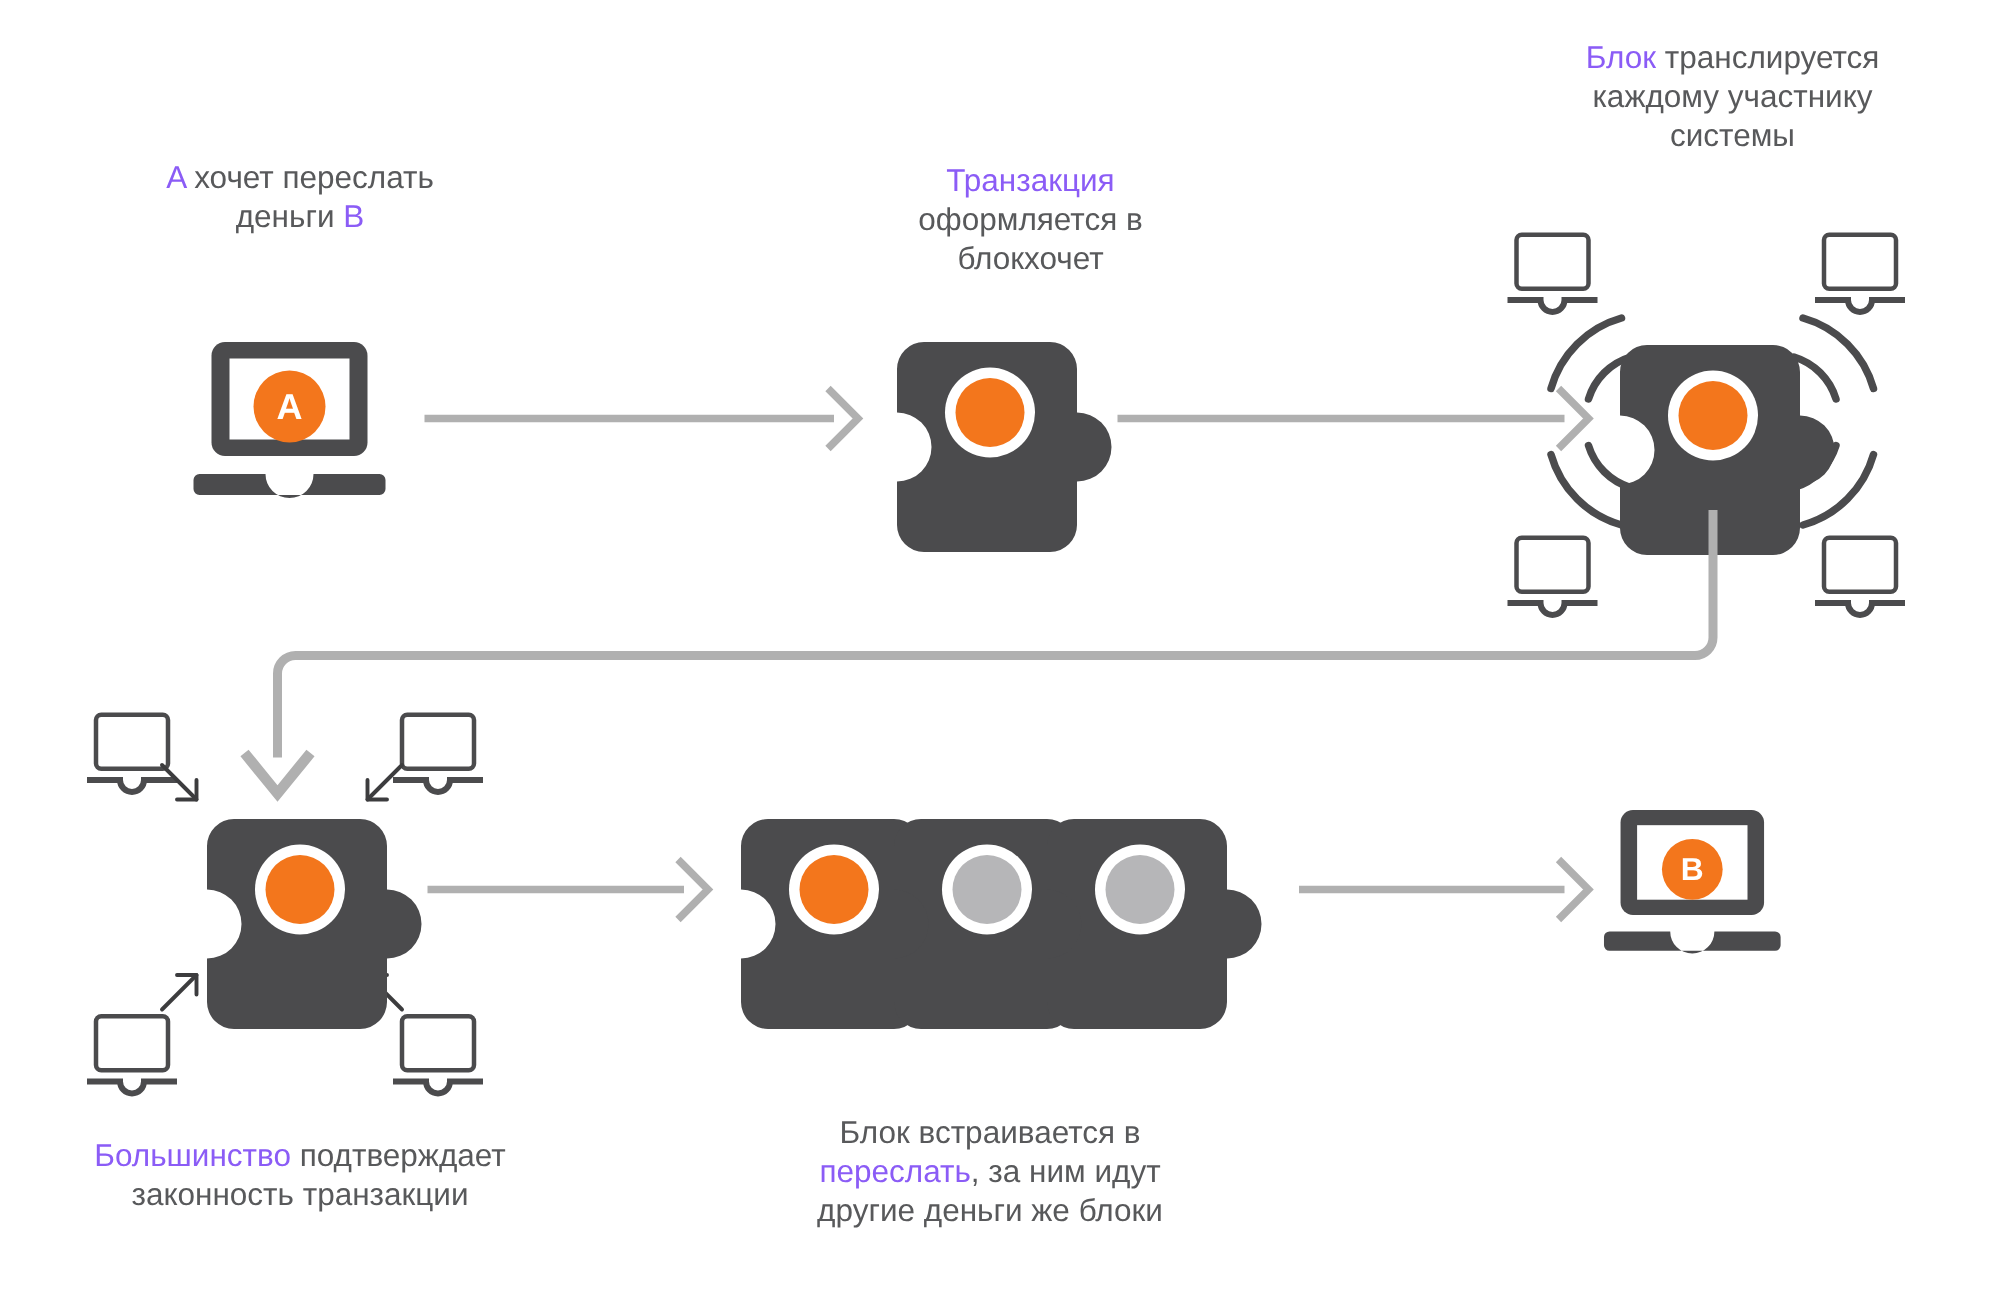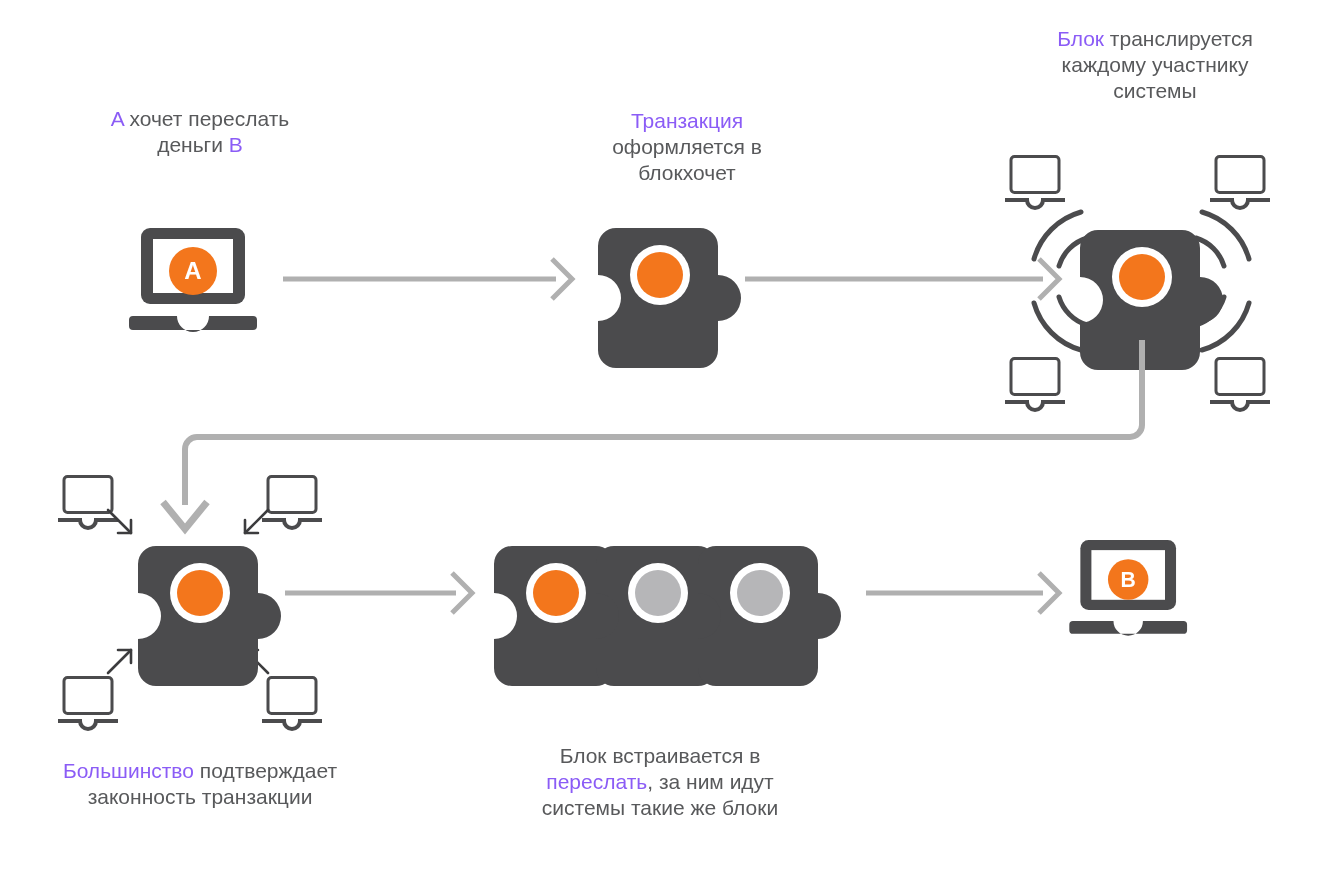--- a/index.html
+++ b/index.html
@@ -209,16 +209,16 @@
 
   <div class="caption cap-bcast"><span class="hl">Блок</span><span> транслируется
 каждому участнику
 системы</span></div>
 
   <div class="caption cap-major"><span class="hl">Большинство</span><span> подтверждает
 законность транзакции</span></div>
 
   <div class="caption cap-chain"><span>Блок встраивается в
 </span><span class="hl">переслать</span><span>, за ним идут
-системы такие же блоки</span></div>
+другие деньги же блоки</span></div>
 
 
 </div>
 
 </body></html>

